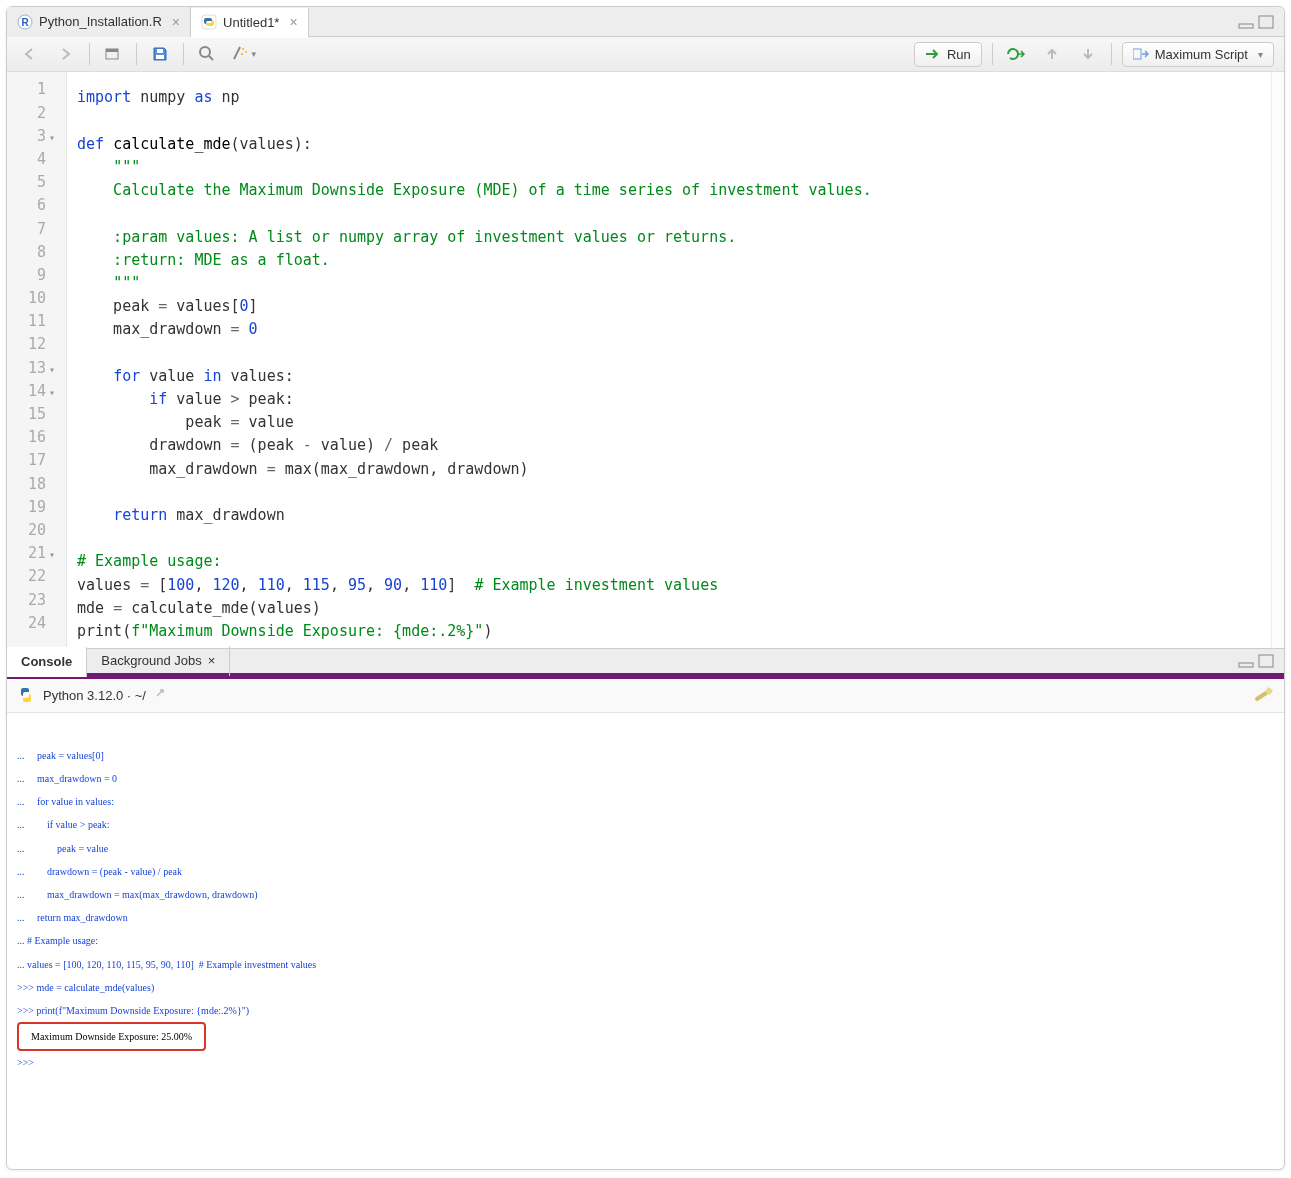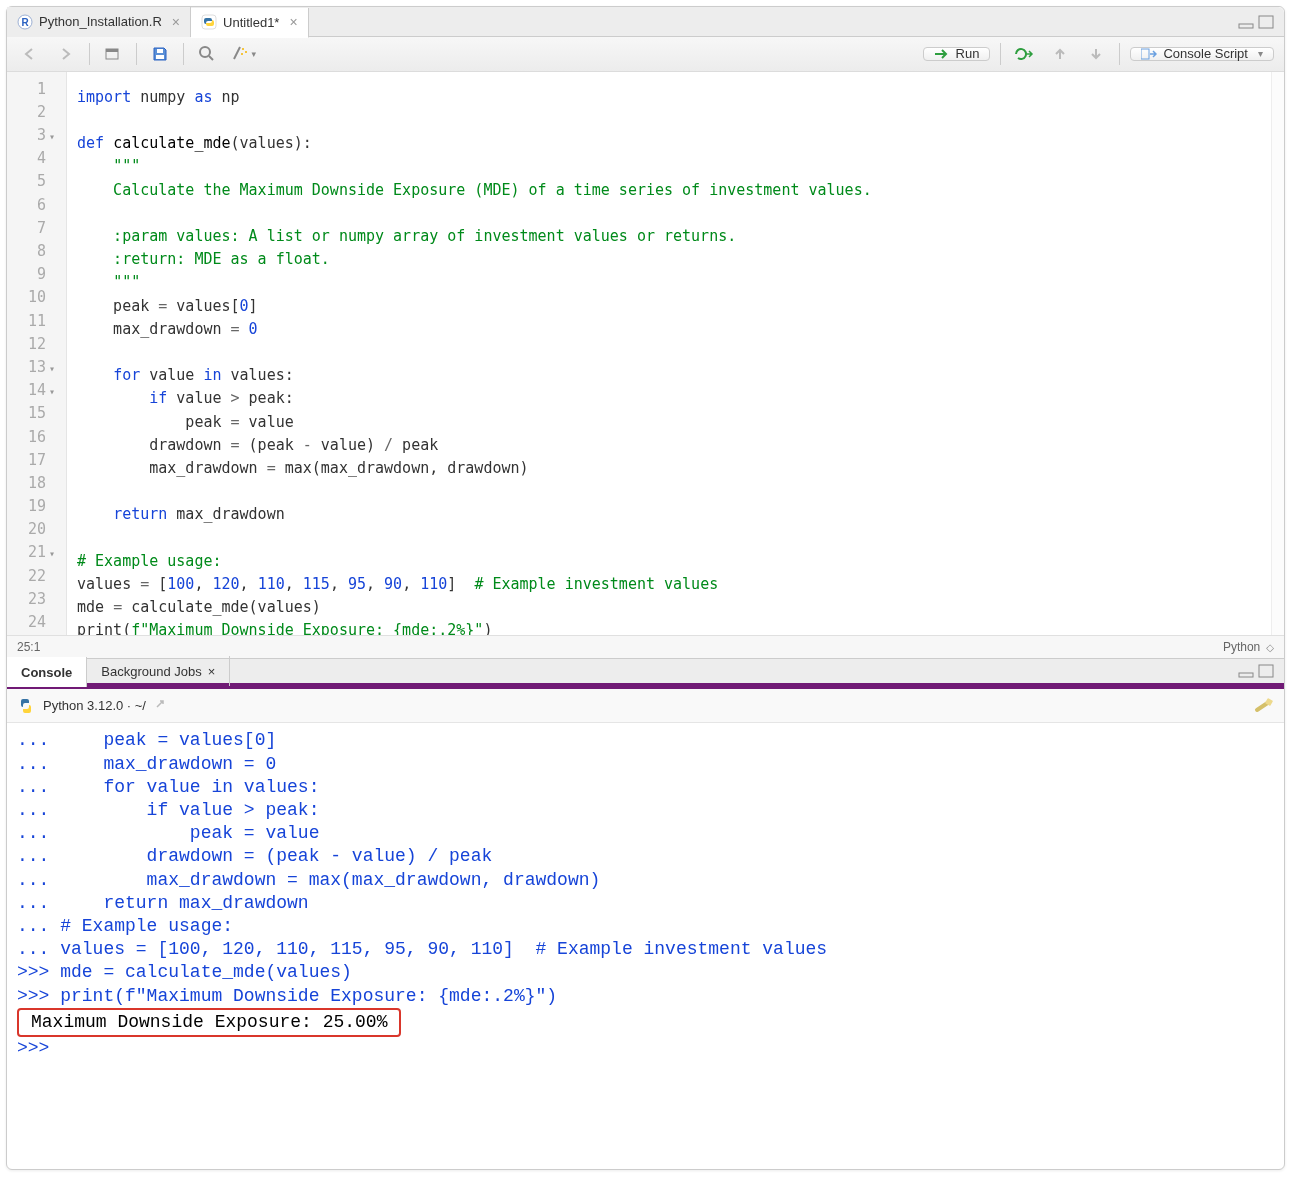--- a/index.html
+++ b/index.html
@@ -8,35 +8,35 @@
 .tabs-row { display: flex; align-items: center; background: #ededed; border-bottom: 1px solid #ccc; height: 30px; border-radius: 6px 6px 0 0;}
 .tab { display: inline-flex; align-items: center; height: 30px; padding: 0 10px; border-right: 1px solid #ccc; background: #ededed; cursor: pointer; gap: 6px; font-size: 13px;}
 .tab.active { background: #fff; border-bottom: 1px solid #fff; position: relative; top: 1px; height: 30px;}
 .tab .close { color: #999; font-size: 14px; margin-left: 4px;}
 .win-controls { margin-left: auto; padding-right: 10px; display: flex; gap: 4px; align-items: center;}
 .win-controls span { width: 16px; height: 14px; display:inline-block; }
 .toolbar { display: flex; align-items: center; height: 36px; padding: 0 10px; border-bottom: 1px solid #dcdcdc; background: linear-gradient(#f7f7f7,#ececec); gap: 10px;}
 .tb-btn { display: inline-flex; align-items: center; justify-content: center; width: 26px; height: 24px; cursor: pointer; }
 .sep { width: 1px; height: 22px; background: #ccc; }
 .tb-right { margin-left: auto; display: flex; align-items: center; gap: 10px;}
-.pill { display: inline-flex; align-items: center; height: 14px; padding: 0 10px; border: 1px solid #ccc; border-radius: 4px; background: linear-gradient(#fff,#f0f0f0); cursor: pointer; gap: 6px; font-size: 13px;}
+.pill { display: inline-flex; align-items: center; height: 25px; padding: 0 10px; border: 1px solid #ccc; border-radius: 4px; background: linear-gradient(#fff,#f0f0f0); cursor: pointer; gap: 6px; font-size: 13px;}
 .editor { display: flex; flex: 1 1 auto; overflow: hidden;}
 .gutter { width: 60px; background: #f5f5f5; border-right: 1px solid #e5e5e5; text-align: right; padding: 6px 10px 6px 0; font-family: "Menlo","Consolas",monospace; font-size: 15px; color: #aaa; line-height: 23.2px;}
 .gutter .ln { height: 23.2px; }
 .fold { color: #999; font-size: 10px; display:inline-block; width:8px; text-align:center; margin-left:2px;}
 .code { flex: 1; padding: 14px 10px; font-family: "Menlo","Consolas",monospace; font-size: 15px; line-height: 23.2px; white-space: pre; overflow:auto; border-right:1px solid #eee;}
 .code-scroll { width: 12px; background: #fcfcfc;}
 .status { display: flex; align-items: center; height: 24px; border-top: 1px solid #e0e0e0; padding: 0 10px; font-size: 12px; color: #666; background:#f7f7f7;}
 .status .right { margin-left: auto; display:flex; align-items:center; gap:6px;}
 .console-panel { border-top: 1px solid #ccc; display:flex; flex-direction:column; height: 530px;}
 .console-tabs { display: flex; align-items: center; background: #ededed; border-bottom: 6px solid #701a75; height: 30px;}
 .ctab { padding: 0 14px; height: 30px; display:inline-flex; align-items:center; border-right:1px solid #ccc; cursor:pointer; font-size:13px;}
 .ctab.active { background:#fff; font-weight:bold; position:relative; top:1px;}
 .console-header { display:flex; align-items:center; height:34px; padding:0 10px; border-bottom:1px solid #e5e5e5; gap:8px; background:#f9f9f9;justify-content:flex-end;}
-.console-body { flex:1; overflow:auto; padding: 6px 10px; font-family:Liberation Mono, monospace; font-size:18px; line-height:23.2px; white-space:pre;}
+.console-body { flex:1; overflow:auto; padding: 6px 10px; font-family:Liberation Serif, serif; font-size:10px; line-height:23.2px; white-space:pre;margin-top:25px;}
 .kw { color: #1644d8; }
 .str { color: #008a1a; }
 .com { color: #008a1a; }
 .num { color: #1644d8; }
 .op { color: #666; }
 .defname { color:#000; }
 .blue { color:#1644d8; }
 .hl-box { display:inline-block; border:2px solid #d9362b; border-radius:4px; padding:1px 12px; color:#000;}
 svg { display:block; }
 .grey { color:#888;}
@@ -152,21 +152,21 @@
           </svg>
         </span>
       <span class="sep"></span>
       <div class="pill">
         <span>
             <svg width="16" height="12">
               <rect x="0" y="1" width="8" height="10" fill="none" stroke="#6aa0e0"></rect>
               <path d="M9 6h6M12 3l3 3-3 3" fill="none" stroke="#6aa0e0" stroke-width="1.5"></path>
             </svg>
           </span>
-        <span>Console Script</span>
+        <span>Maximum Script</span>
         <span class="grey" style="font-size:10px; margin-left:4px;">▾</span>
       </div>
     </div>
   </div>
 
   <div class="editor">
     <div class="gutter" id="gutter">
         <div class="ln">1<span class="fold"></span></div>
         <div class="ln">2<span class="fold"></span></div>
         <div class="ln">3<span class="fold">▾</span></div>
@@ -189,27 +189,20 @@
         <div class="ln">20<span class="fold"></span></div>
         <div class="ln">21<span class="fold">▾</span></div>
         <div class="ln">22<span class="fold"></span></div>
         <div class="ln">23<span class="fold"></span></div>
         <div class="ln">24<span class="fold"></span></div>
       </div>
     <div class="code" id="codearea"><div><span class="kw">import</span> numpy <span class="kw">as</span> np</div><div>&nbsp;</div><div><span class="kw">def</span> <span class="defname">calculate_mde</span>(values):</div><div>    <span class="str">"""</span></div><div><span class="str">    Calculate the Maximum Downside Exposure (MDE) of a time series of investment values.</span></div><div>&nbsp;</div><div><span class="str">    :param values: A list or numpy array of investment values or returns.</span></div><div><span class="str">    :return: MDE as a float.</span></div><div>    <span class="str">"""</span></div><div>    peak <span class="op">=</span> values[<span class="num">0</span>]</div><div>    max_drawdown <span class="op">=</span> <span class="num">0</span></div><div>&nbsp;</div><div>    <span class="kw">for</span> value <span class="kw">in</span> values:</div><div>        <span class="kw">if</span> value <span class="op">&gt;</span> peak:</div><div>            peak <span class="op">=</span> value</div><div>        drawdown <span class="op">=</span> (peak <span class="op">-</span> value) <span class="op">/</span> peak</div><div>        max_drawdown <span class="op">=</span> max(max_drawdown, drawdown)</div><div>&nbsp;</div><div>    <span class="kw">return</span> max_drawdown</div><div>&nbsp;</div><div><span class="com"># Example usage:</span></div><div>values <span class="op">=</span> [<span class="num">100</span>, <span class="num">120</span>, <span class="num">110</span>, <span class="num">115</span>, <span class="num">95</span>, <span class="num">90</span>, <span class="num">110</span>]  <span class="com"># Example investment values</span></div><div>mde <span class="op">=</span> calculate_mde(values)</div><div>print(<span class="str">f"Maximum Downside Exposure: {mde:.2%}"</span>)</div></div>
     <div class="code-scroll"></div>
   </div>
 
-  <div class="status">
-    <span>25:1</span>
-    <div class="right">
-      <span>Python</span>
-      <span class="grey" style="font-size:10px;">◇</span>
-    </div>
-  </div>
 
   <div class="console-panel">
     <div class="console-tabs">
       <div class="ctab active">
           <span>Console</span>
         </div>
       <div class="ctab">
           <span>Background Jobs</span>
           <span class="close" style="margin-left:6px;">×</span>
         </div>

